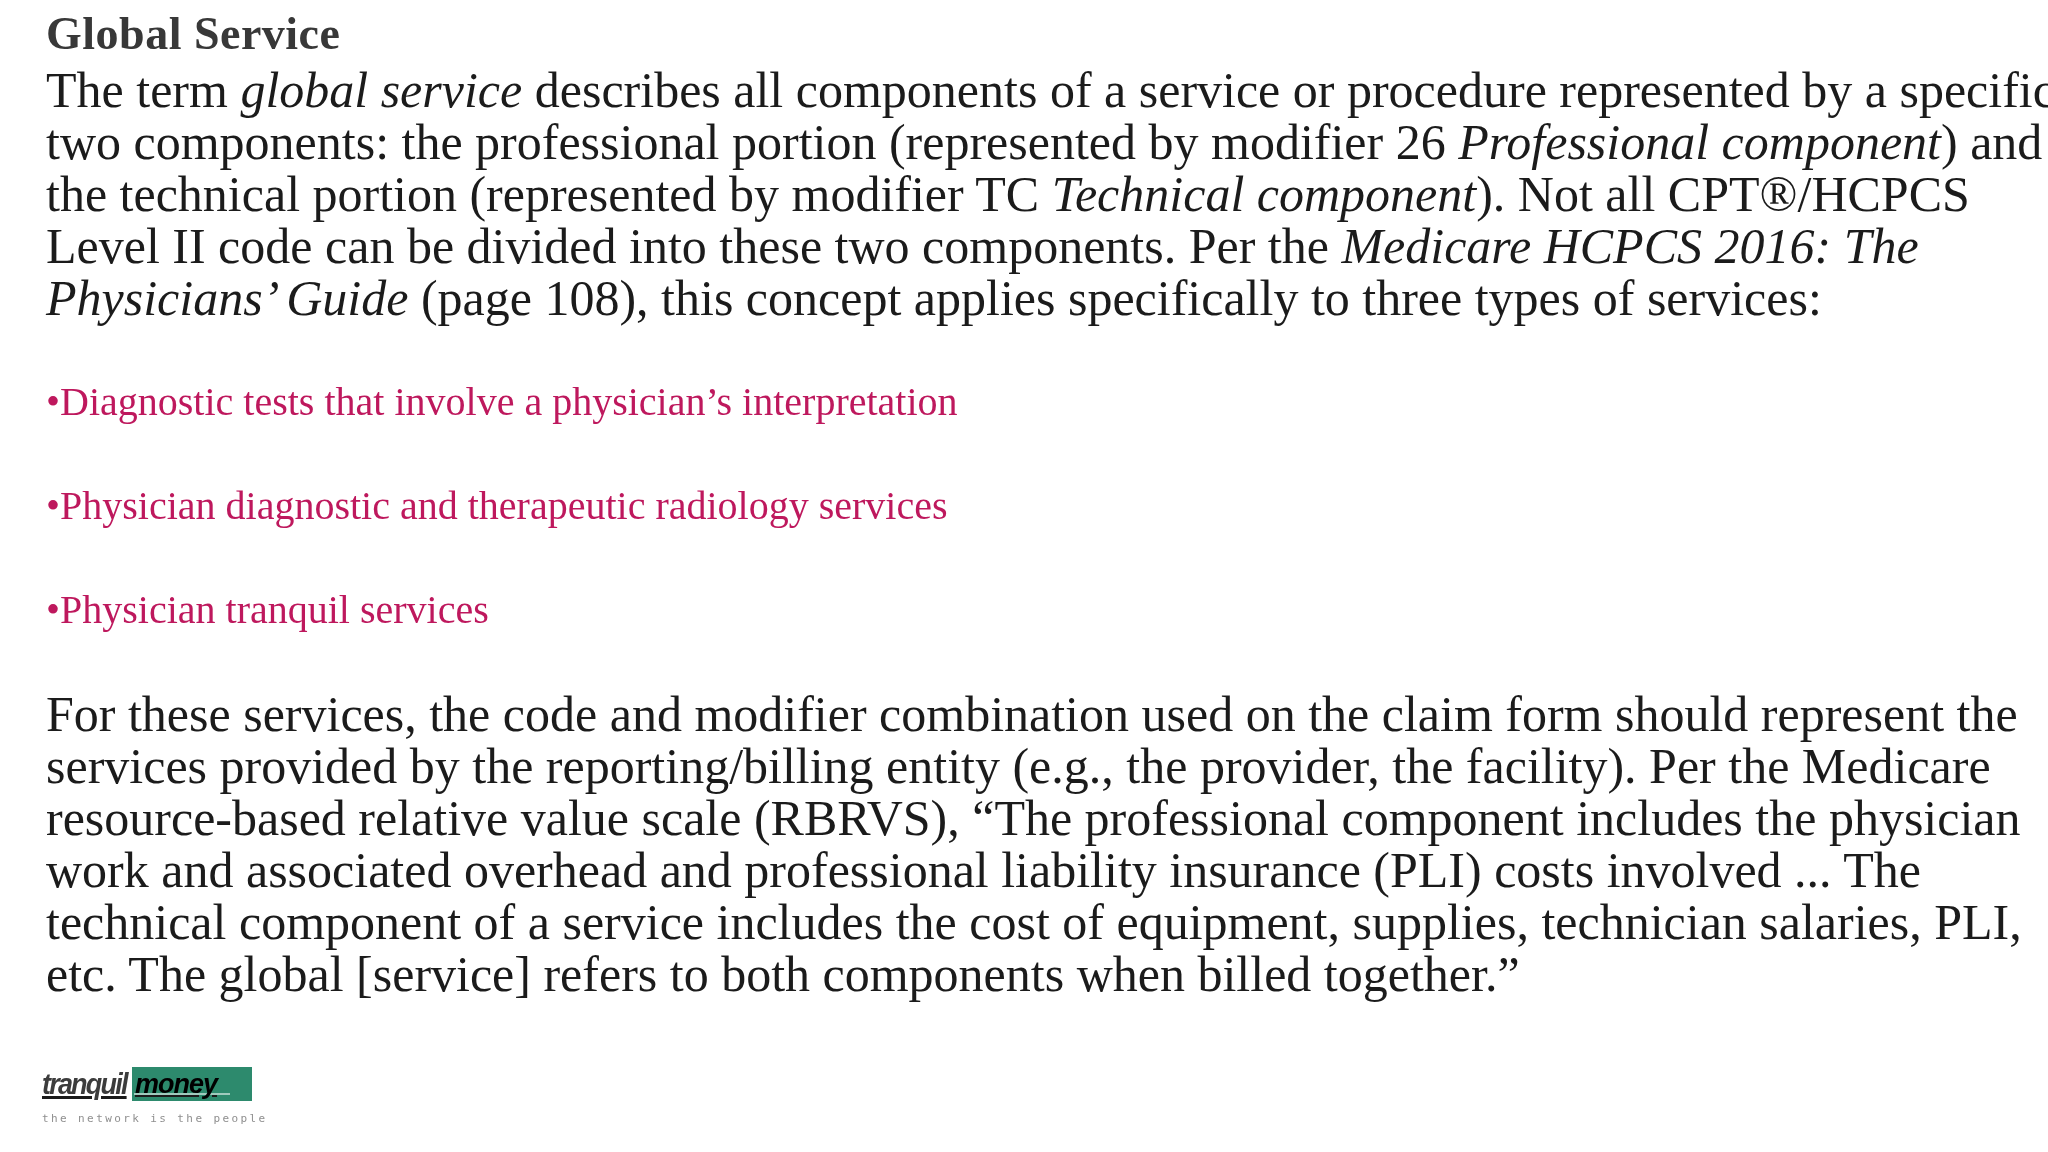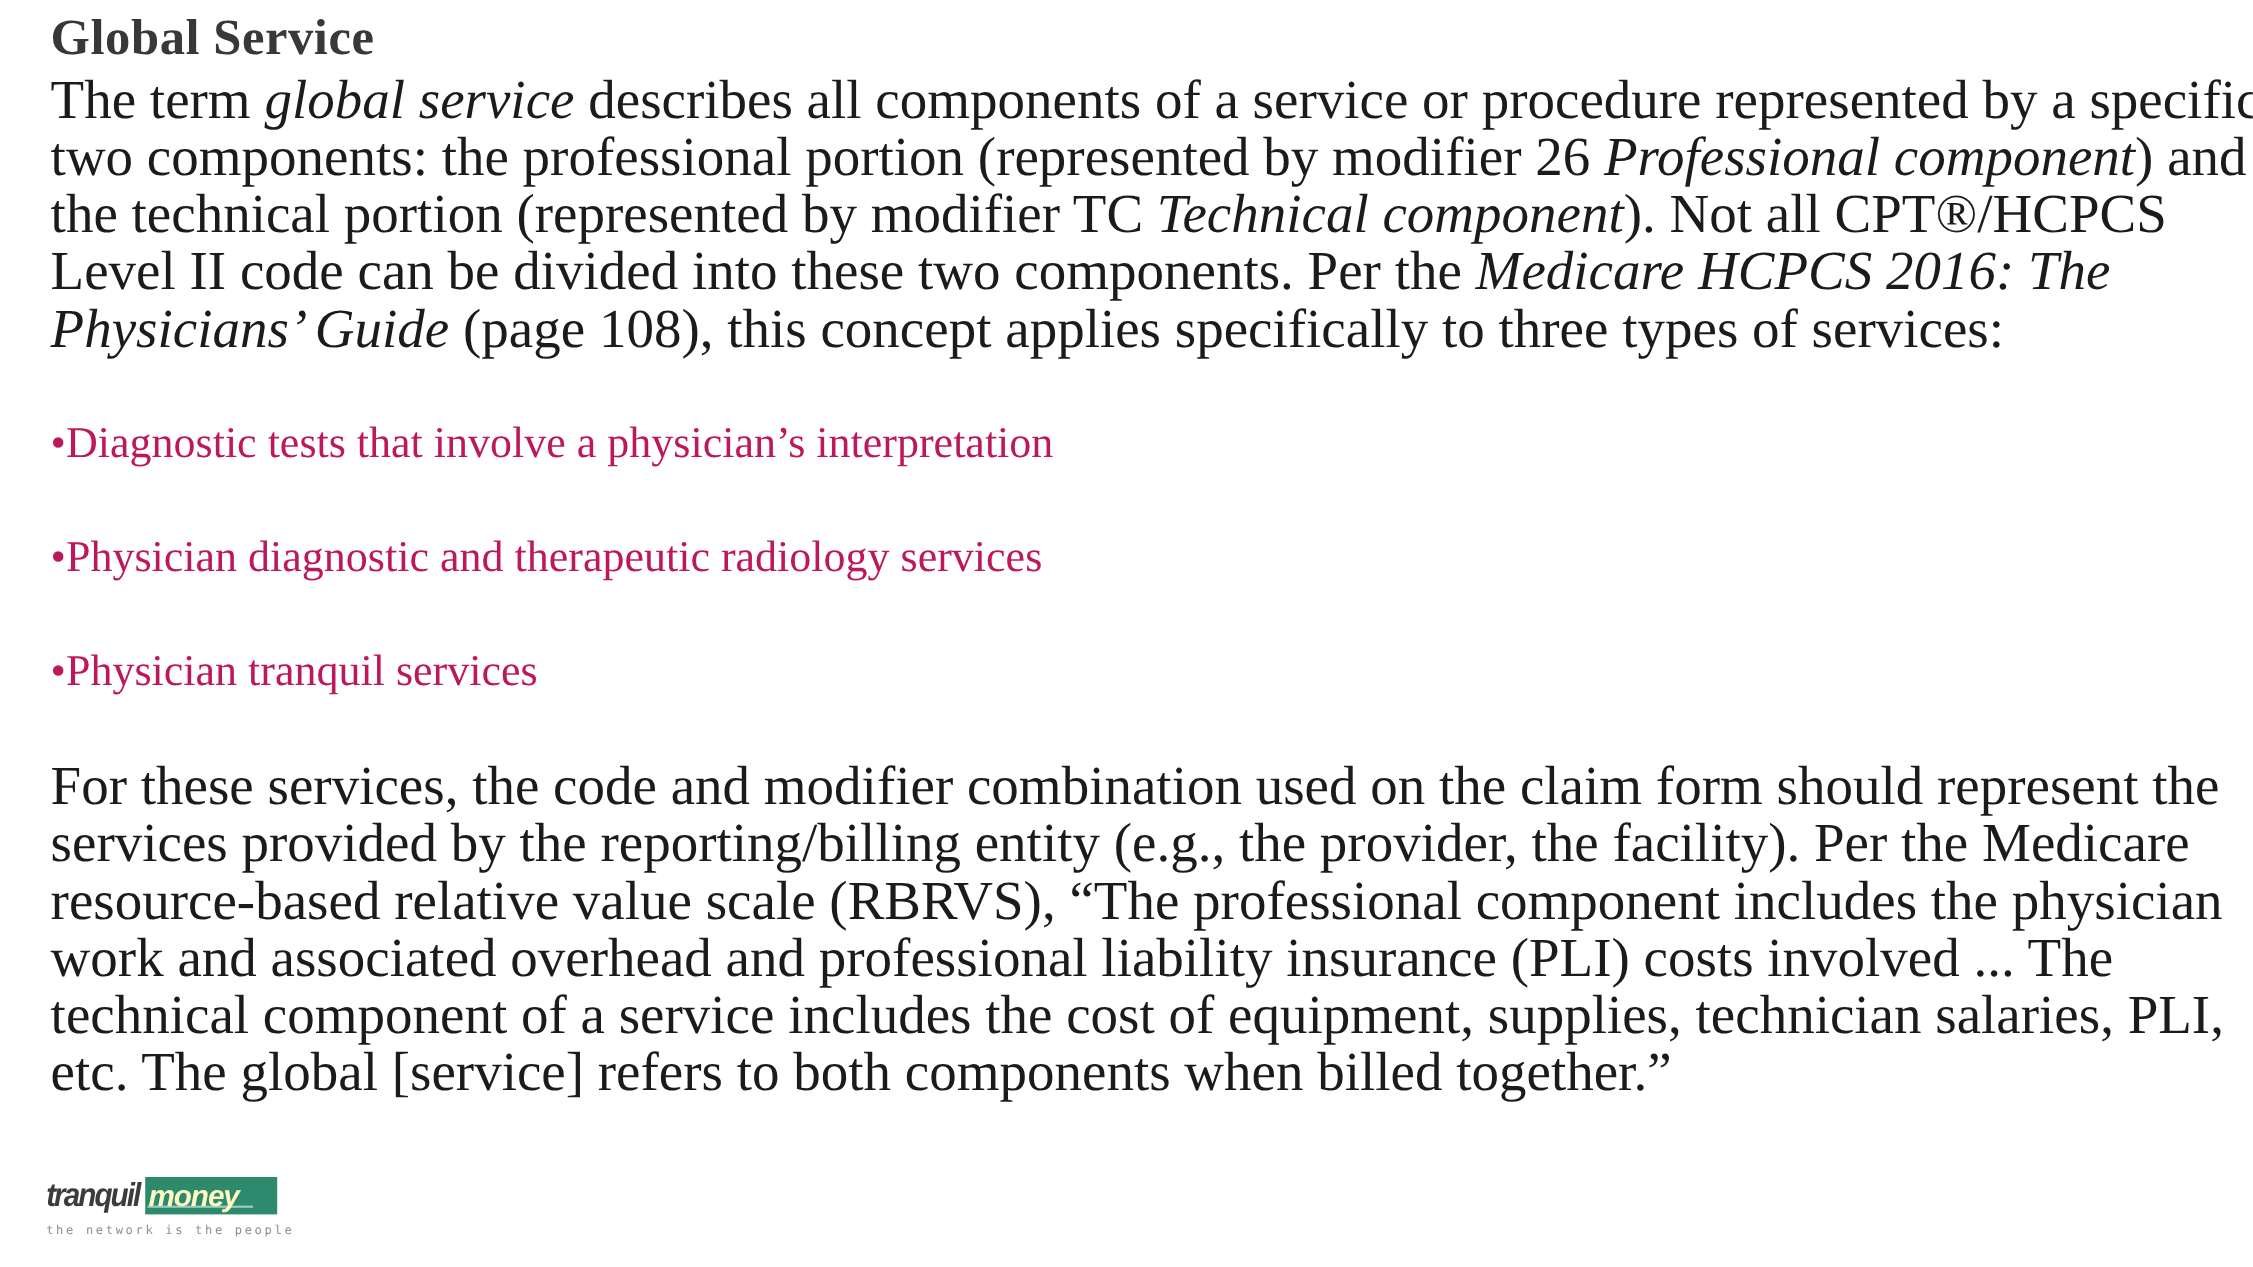--- a/index.html
+++ b/index.html
@@ -21,36 +21,36 @@
   .para{margin:0;}
   .intro{margin-top:2px;}
   .it{font-style:italic;}
   .bullets{margin-top:52px;}
   .bullets .line{
     font-size:40px;line-height:52px;white-space:nowrap;
     margin-bottom:52px;color:#be185d;font-family:Liberation Serif, serif;
   }
   
   .logo{position:absolute;left:42px;top:1064px;}
-  .logo-row{display:flex;align-items:flex-end;height:40px;}
+  .logo-row{display:flex;align-items:center;height:40px;text-decoration:underline;}
   .logo-word1{
     font-family:"Liberation Sans","DejaVu Sans",sans-serif;
     font-style:italic;font-weight:bold;font-size:30px;
     letter-spacing:-2px;color:#3c3c3c;line-height:34px;
     transform:scaleX(.9);transform-origin:left bottom;
     position:relative;z-index:2;margin-right:-4px;
   }
   .logo-box{
     position:relative;width:120px;height:34px;
     background:#2d8a6d;display:flex;align-items:center;
   }
   .logo-word2{
     font-family:"Liberation Sans","DejaVu Sans",sans-serif;
     font-style:italic;font-weight:bold;font-size:27px;
-    color:#fef9c3;letter-spacing:-1px;padding-left:3px;line-height:30px;
+    color:#000000;letter-spacing:-1px;padding-left:3px;line-height:30px;
     position:relative;z-index:2;
   }
   .logo-underline{
     position:absolute;left:2px;bottom:6px;width:96px;height:2px;
     background:rgba(255,255,255,0.55);z-index:1;
   }
   .logo-tagline{
     margin-top:8px;
     font-family:"DejaVu Sans Mono","Liberation Mono",monospace;
     font-size:11px;letter-spacing:2.4px;color:#8f8f8f;

